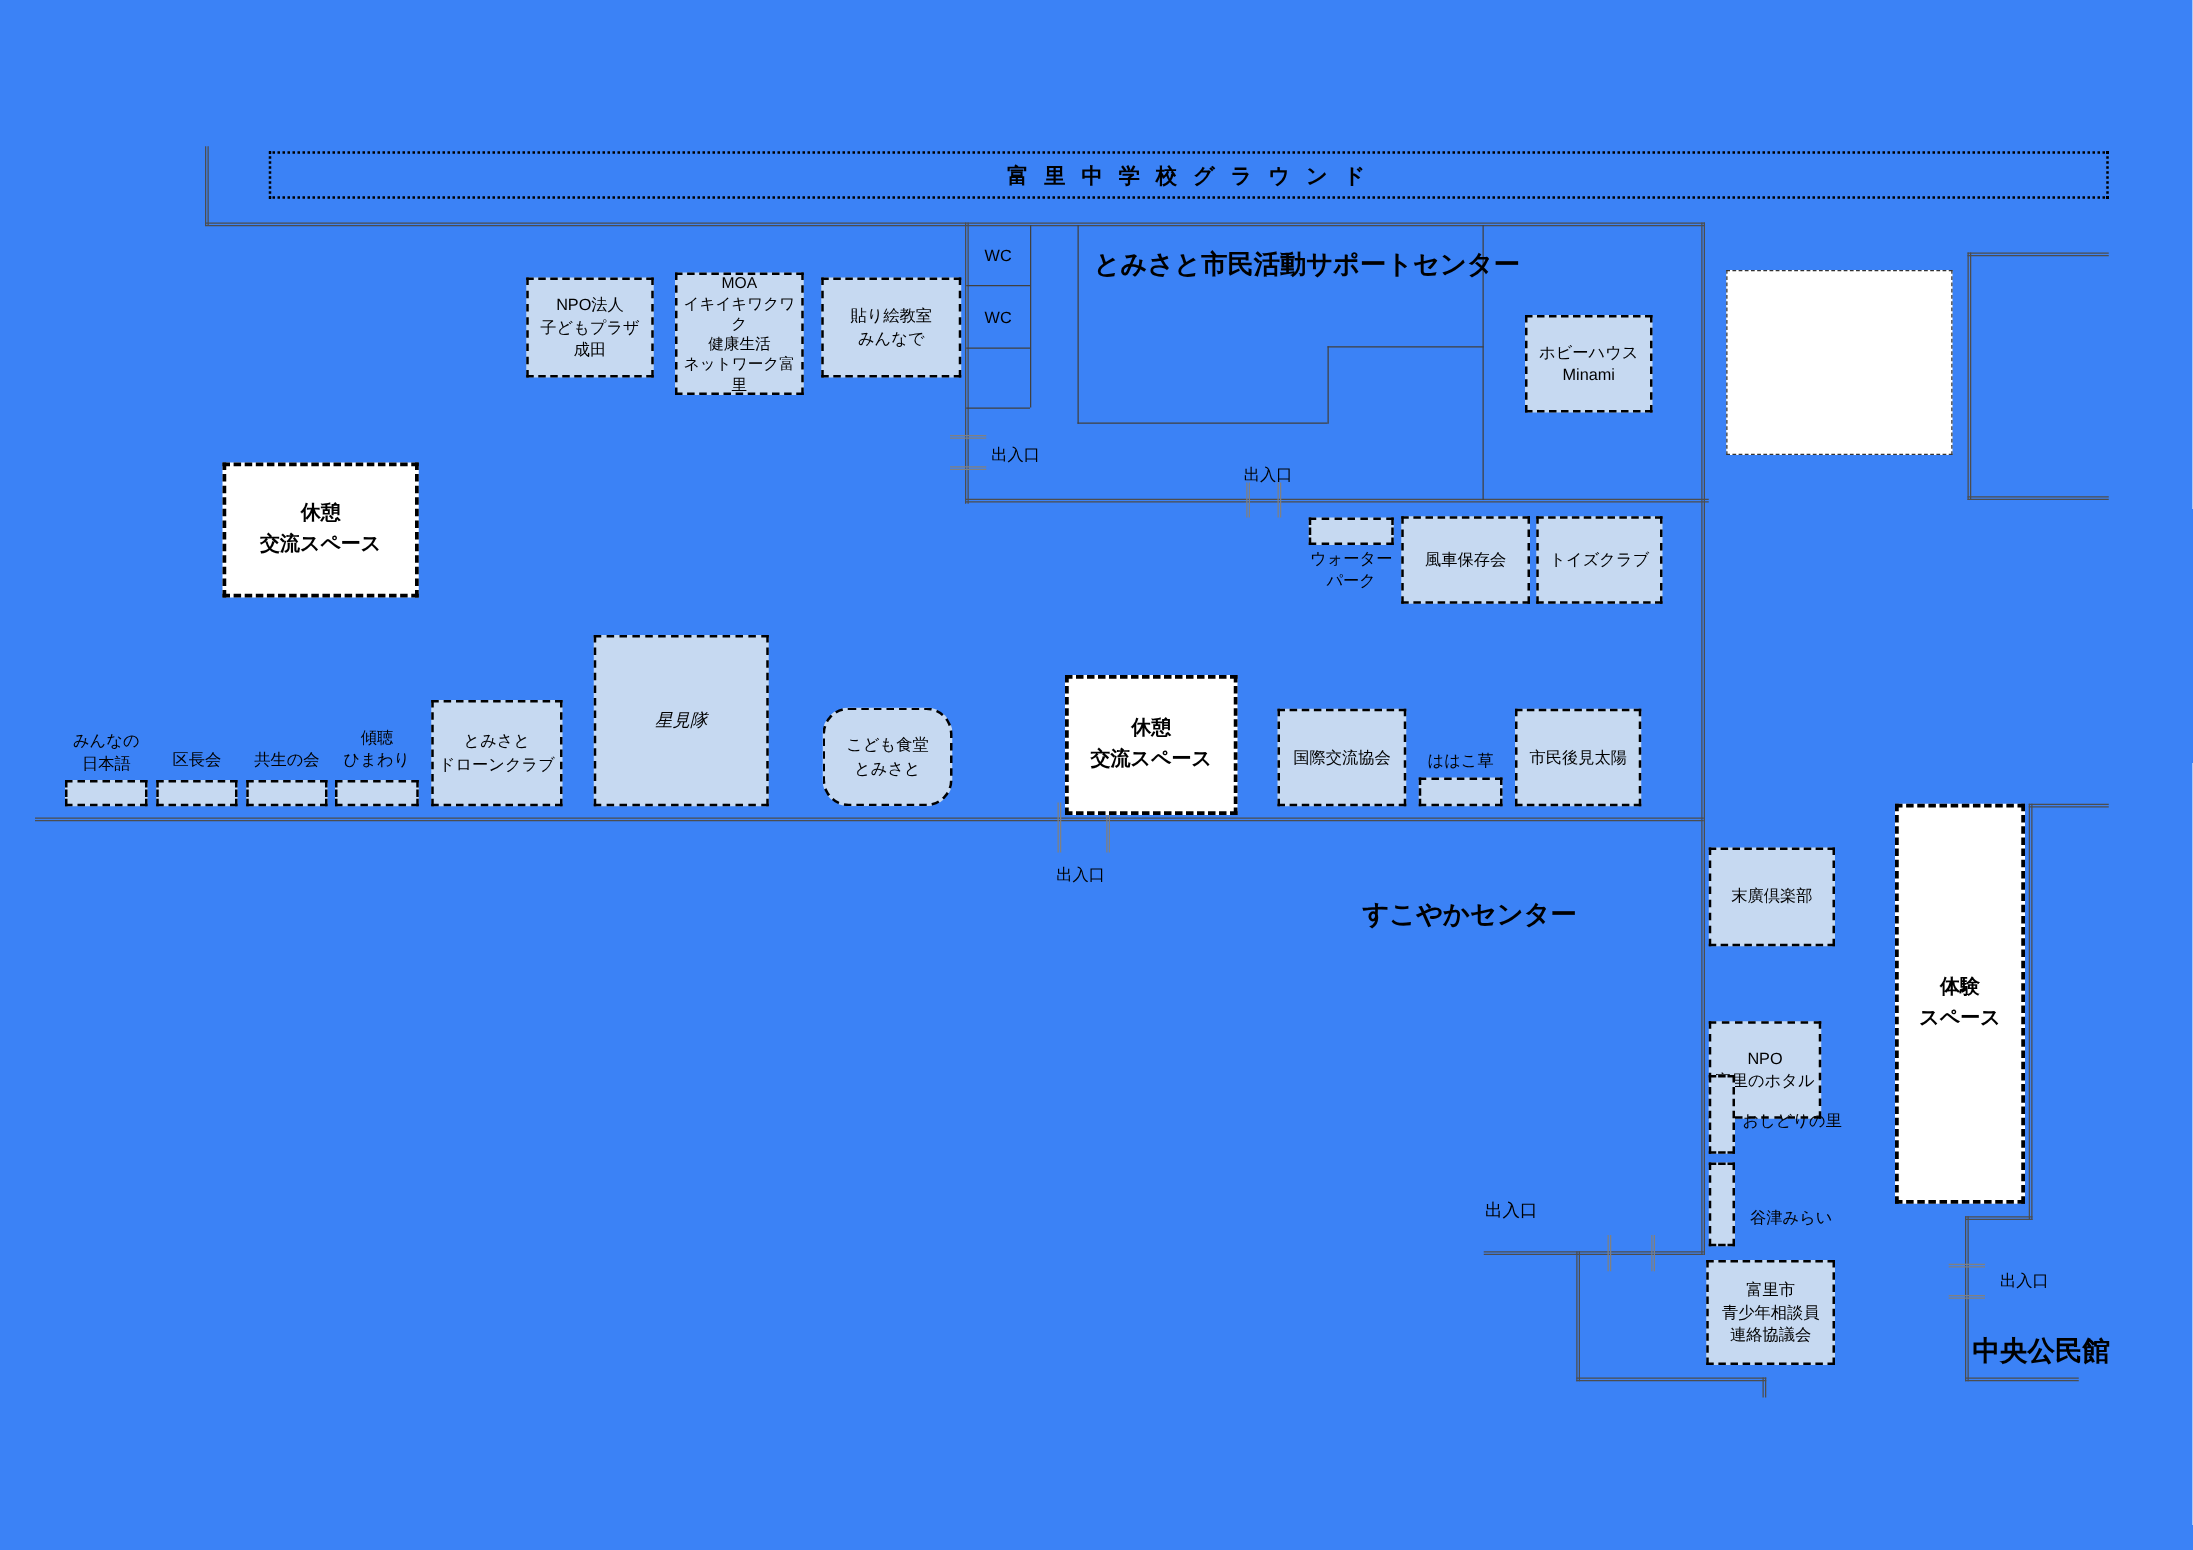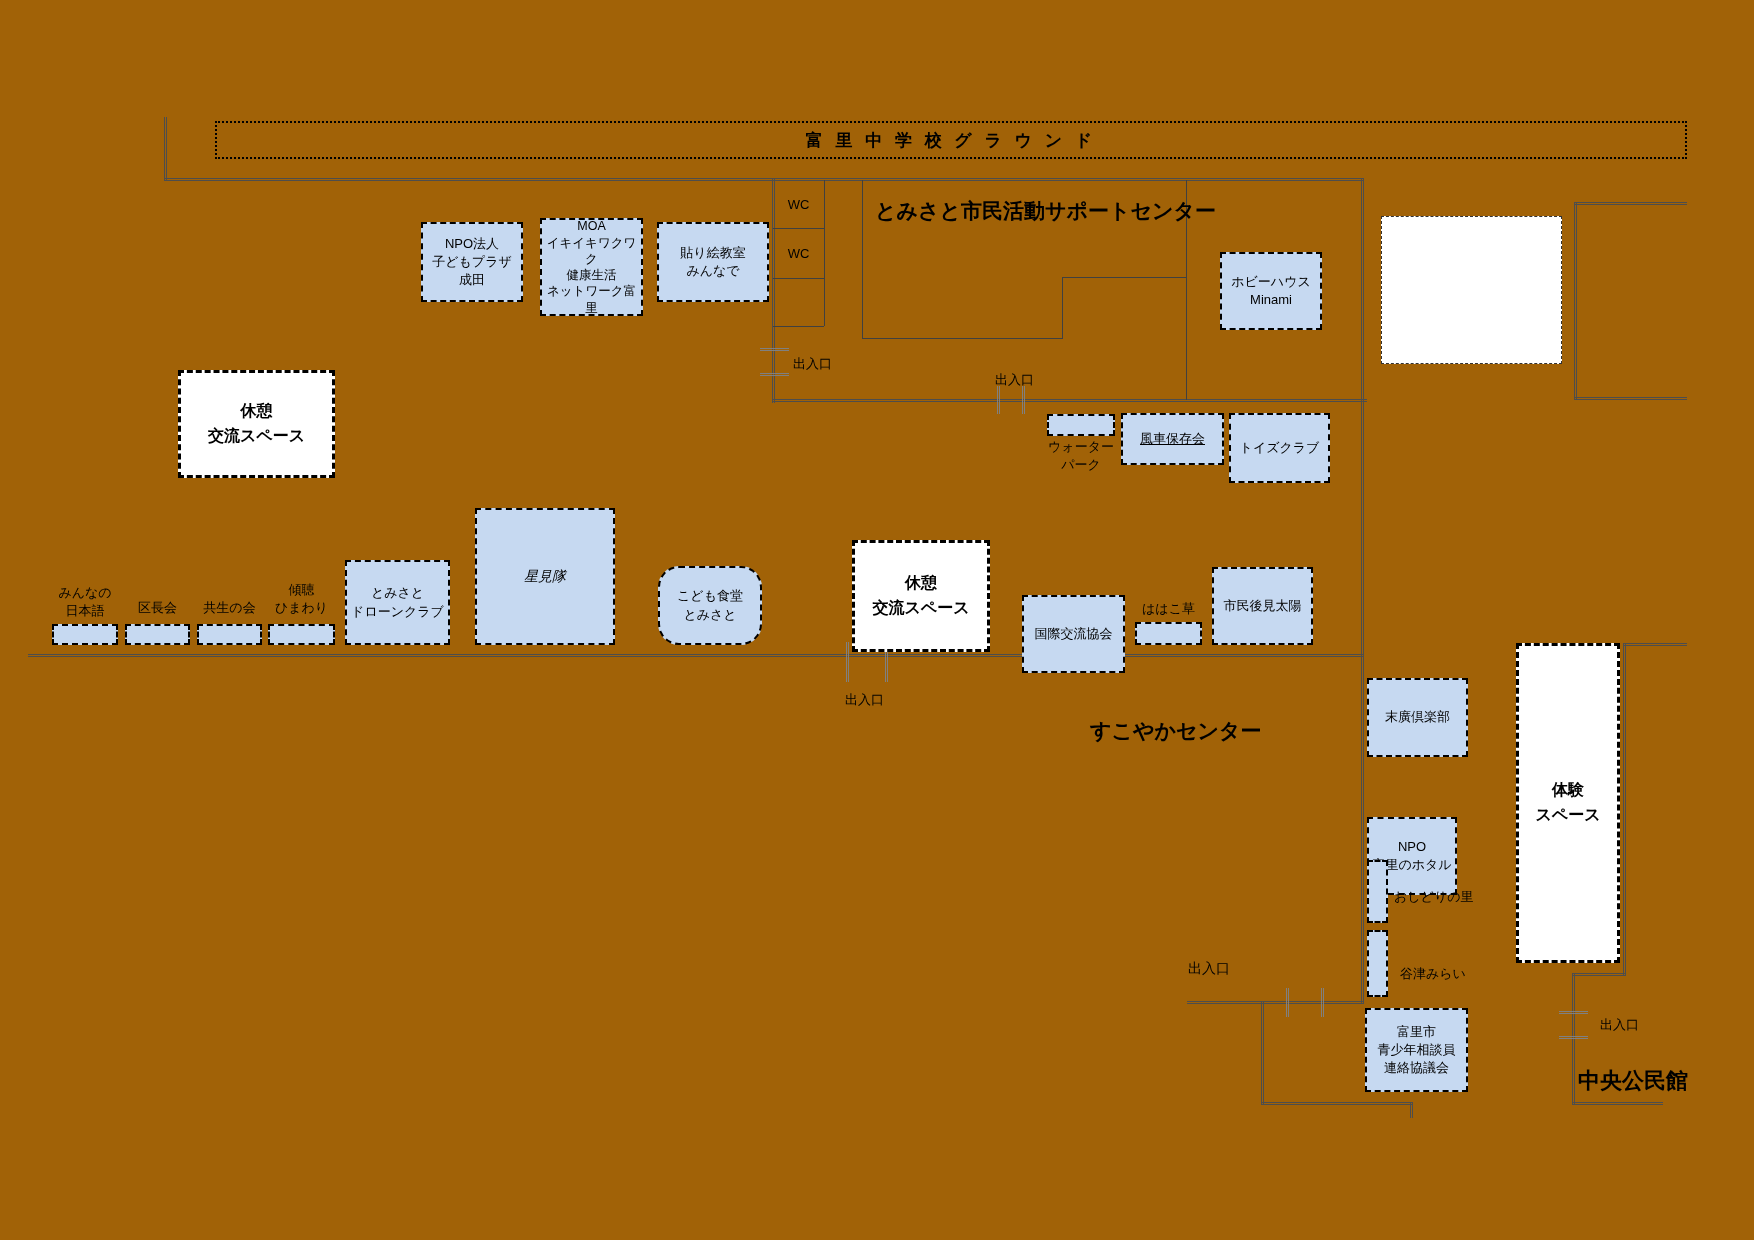--- a/index.html
+++ b/index.html
@@ -1,17 +1,17 @@
 <!DOCTYPE html>
 <html style="--booth-fill: #c6d9f1; --booth-border: #000000; --wall: #4d4d4d; --thin: #404040; --tick: #808080;"><head>
 <meta charset="utf-8">
 <style>
   html,body{margin:0;padding:0;background:#ffffff;}
   #canvas{
-    position:relative;width:1754px;height:1240px;background:#a16207;overflow:hidden;
+    position:relative;width:1754px;height:1240px;background:#3b82f6;overflow:hidden;
     font-family:"Liberation Sans","DejaVu Sans",sans-serif;color:#000;
   }
   
   .wall-h{position:absolute;height:0;border-top:3px double var(--wall,#4d4d4d);}
   .wall-v{position:absolute;width:0;border-left:3px double var(--wall,#4d4d4d);}
   
   .thin-h{position:absolute;height:0;border-top:1px solid var(--thin,#404040);}
   .thin-v{position:absolute;width:0;border-left:1px solid var(--thin,#404040);}
   
   .tick-h{position:absolute;height:0;border-top:3px double var(--tick,#808080);}
@@ -124,21 +124,21 @@
 Minami</div>
 
   <div class="dashed-empty" style="left:1381px;top:216px;width:181px;height:148px;"></div>
 
   <div class="space" style="left:178px;top:370px;width:157px;height:108px;">休憩
 交流スペース</div>
 
   <div class="booth" style="left:1047px;top:414px;width:68px;height:22px;"></div>
   <div class="lbl center" style="left:1040px;top:438px;width:82px;">ウォーター
 パーク</div>
-  <div class="booth" style="left:1121px;top:413px;width:103px;height:52px;text-decoration:underline;">風車保存会</div>
+  <div class="booth" style="left:1121px;top:413px;width:103px;height:70px;">風車保存会</div>
   <div class="booth" style="left:1229px;top:413px;width:101px;height:70px;">トイズクラブ</div>
 
   <div class="lbl center" style="left:45px;top:584px;width:80px;">みんなの
 日本語</div>
   <div class="booth" style="left:52px;top:624px;width:66px;height:21px;"></div>
 
   <div class="lbl center" style="left:120px;top:599px;width:75px;">区長会</div>
   <div class="booth" style="left:125px;top:624px;width:65px;height:21px;"></div>
 
   <div class="lbl center" style="left:192px;top:599px;width:75px;">共生の会</div>
@@ -150,21 +150,21 @@
 
   <div class="booth" style="left:345px;top:560px;width:105px;height:85px;">とみさと
 ドローンクラブ</div>
   <div class="booth" style="left:475px;top:508px;width:140px;height:137px;font-size:14px;font-style:italic;">星見隊</div>
   <div class="booth" style="left:658px;top:566px;width:104px;height:79px;border-radius:21px;">こども食堂
 とみさと</div>
 
   <div class="space" style="left:852px;top:540px;width:138px;height:112px;">休憩
 交流スペース</div>
 
-  <div class="booth" style="left:1022px;top:567px;width:103px;height:78px;margin-top:28px;">国際交流協会</div>
+  <div class="booth" style="left:1022px;top:567px;width:103px;height:78px;">国際交流協会</div>
 
   <div class="lbl center" style="left:1130px;top:600px;width:77px;">ははこ草</div>
   <div class="booth" style="left:1135px;top:622px;width:67px;height:23px;"></div>
 
   <div class="booth" style="left:1212px;top:567px;width:101px;height:78px;">市民後見太陽</div>
 
   <div class="booth" style="left:1367px;top:678px;width:101px;height:79px;">末廣倶楽部</div>
   <div class="booth" style="left:1367px;top:777px;width:90px;height:78px;margin-top:40px;">NPO
 富里のホタル</div>
 

